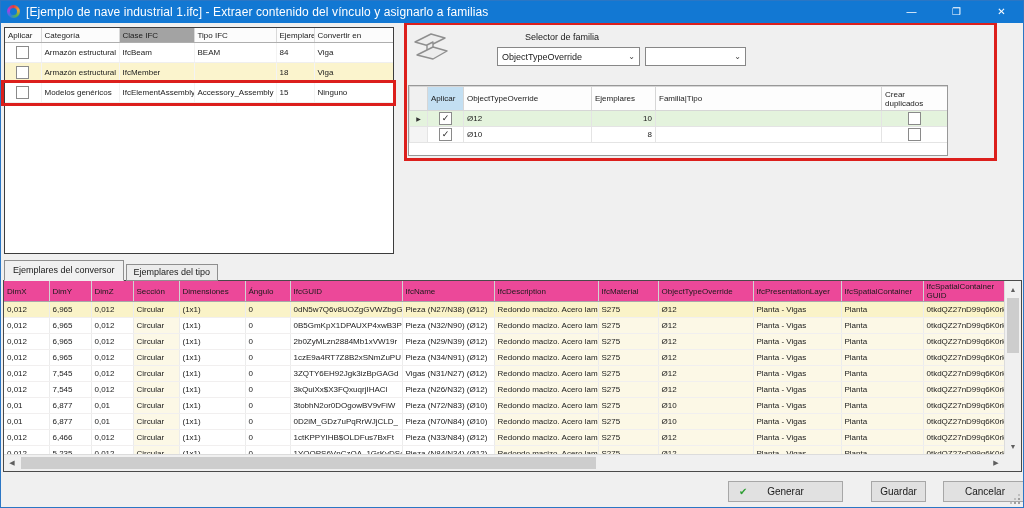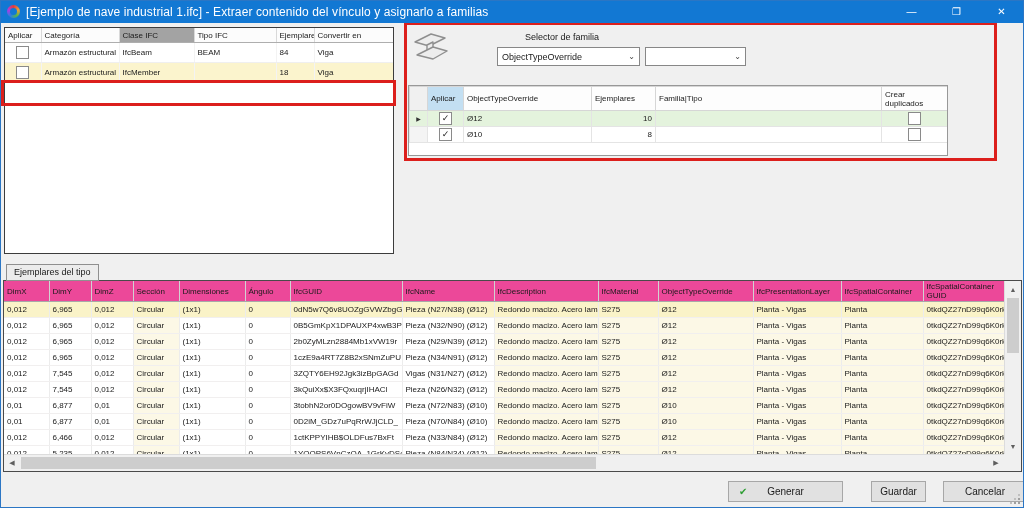--- a/index.html
+++ b/index.html
@@ -148,20 +148,28 @@
      <td>Viga</td>
    </tr>
         <tr class="hl-row">
      <td class="c-center"><span class="cb"></span></td>
      <td>Armazón estructural</td>
      <td>IfcMember</td>
      <td></td>
      <td>18</td>
      <td>Viga</td>
    </tr>
+        <tr class="">
+     <td class="c-center"><span class="cb"></span></td>
+     <td>Modelos genéricos</td>
+     <td>IfcElementAssembly</td>
+     <td>Accessory_Assembly</td>
+     <td>15</td>
+     <td>Ninguno</td>
+   </tr>
       </tbody>
   </table>
 </div>
 <div class="annot annot-row"></div>
 
 <div class="family-panel">
   <svg class="beam-icon" width="38" height="34" viewBox="0 0 38 34">
     <g stroke="#8f8f8f" stroke-width="1.4" fill="#ededed" stroke-linejoin="round">
       <polygon points="3,12 19,4 33,8 17,16"></polygon>
       <polygon points="15,15 21,12 21,22 15,25"></polygon>
@@ -213,20 +221,21 @@
      <td class="num">8</td>
      <td></td>
      <td class="c-center"><span class="cb"></span></td>
    </tr>
         </tbody>
     </table>
   </div>
 </div>
 
 <div class="tabs">
+  <div class="tab active">Ejemplares del conversor</div>
   <div class="tab inactive">Ejemplares del tipo</div>
 </div>
 
 <div class="inst">
   <div class="inst-scroll">
     <table class="inst-t">
       <colgroup>
         <col style="width:45px">
           <col style="width:42px">
           <col style="width:42px">

